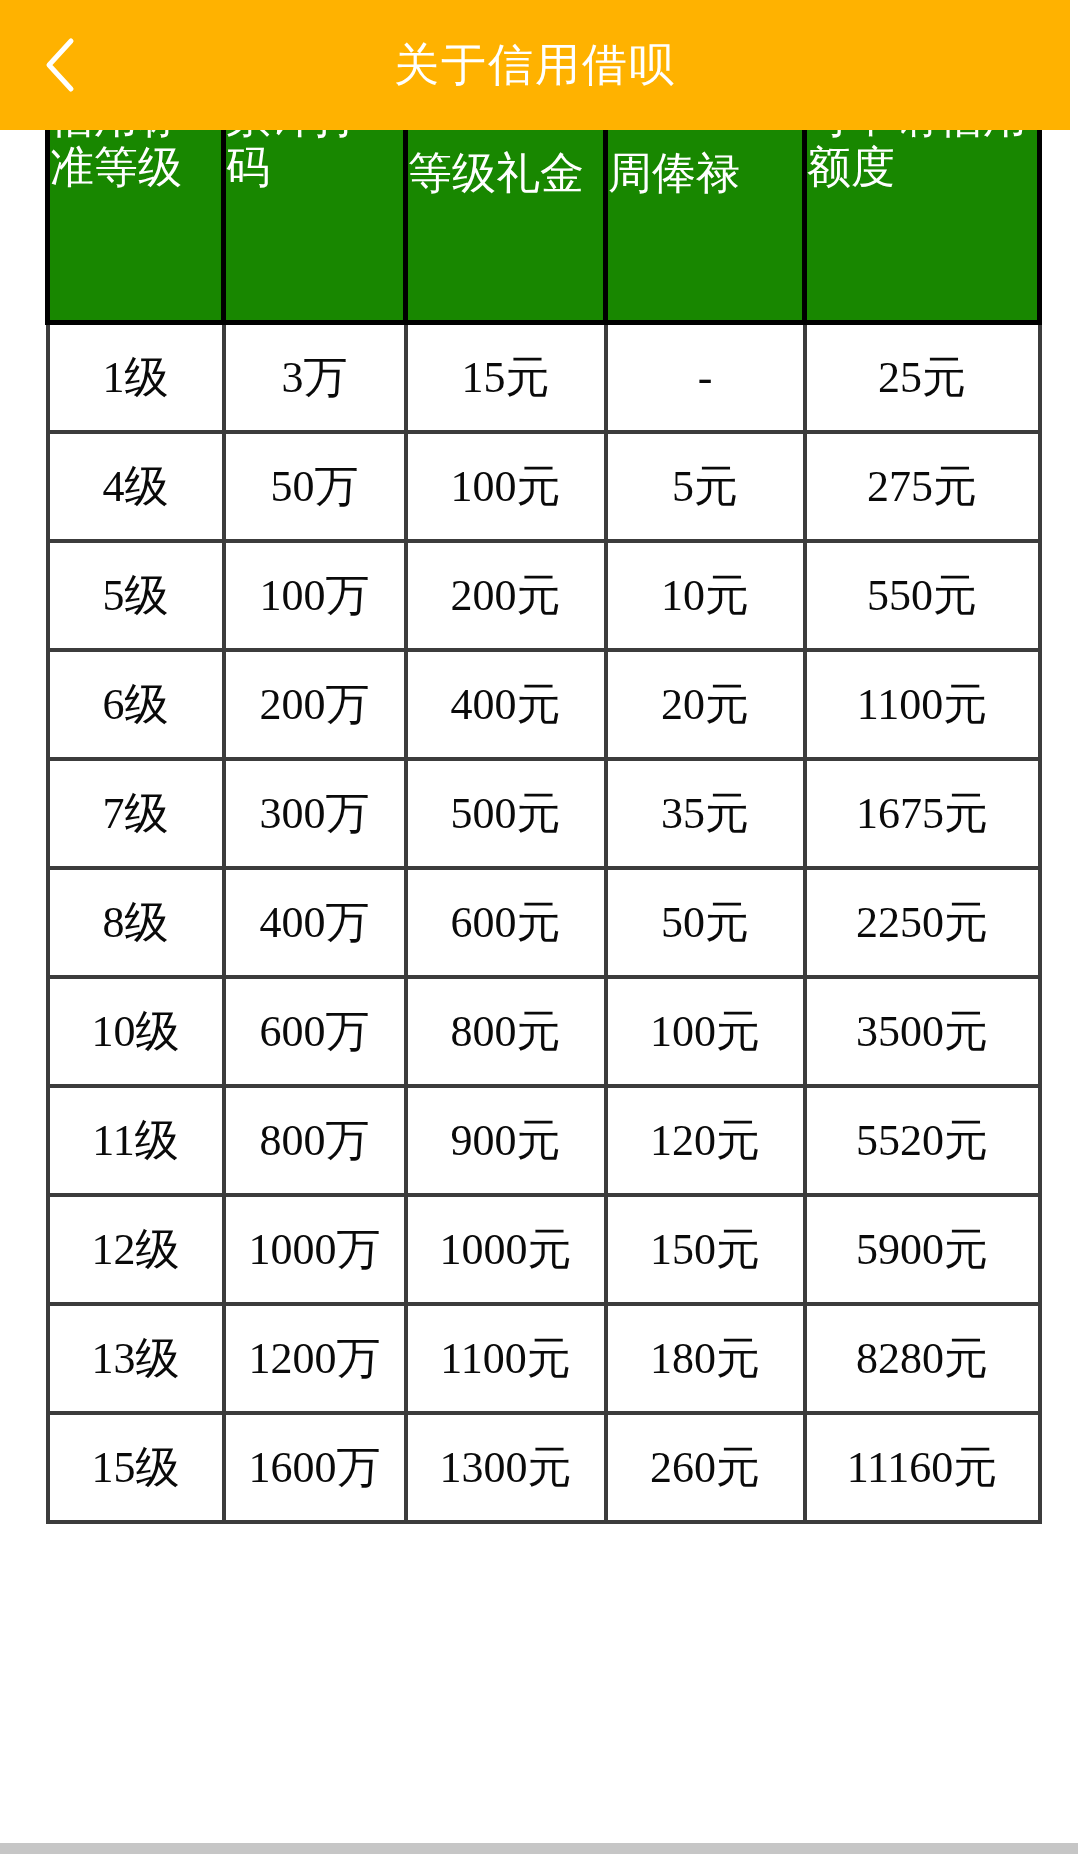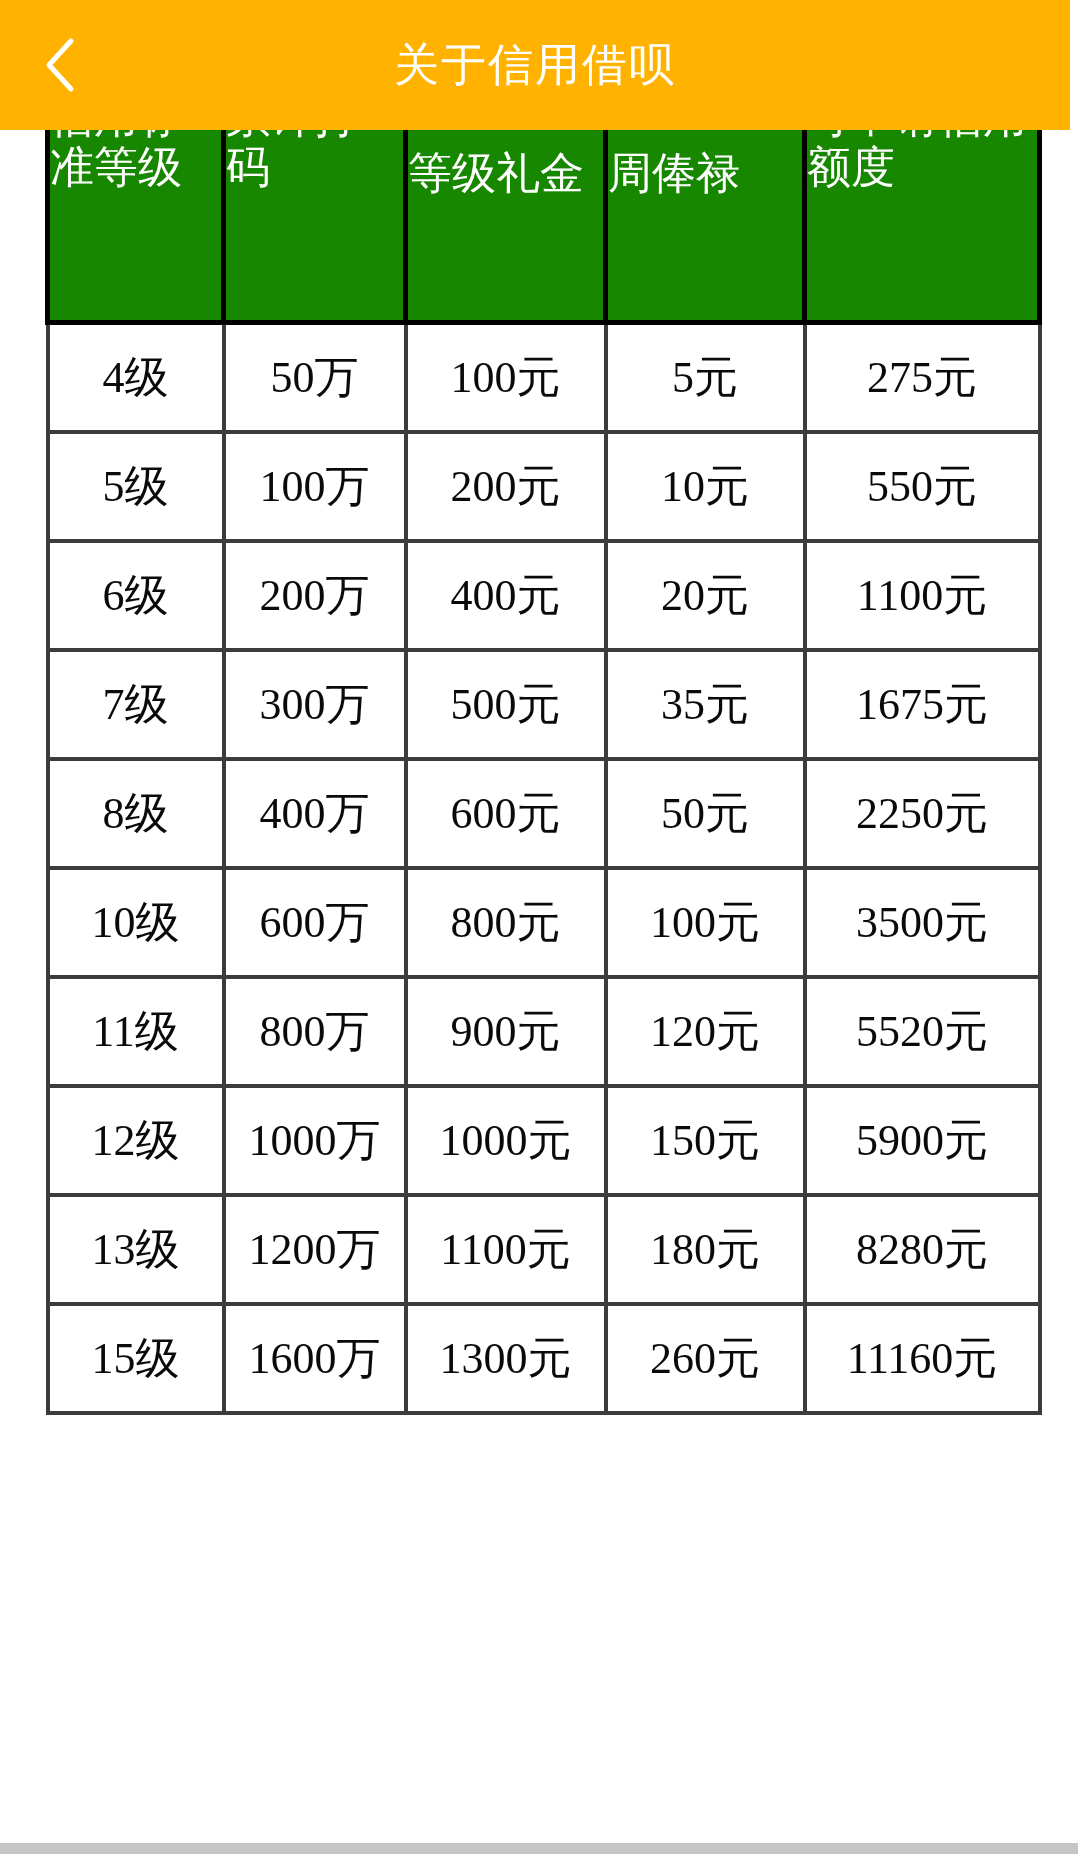--- a/index.html
+++ b/index.html
@@ -145,20 +145,27 @@
           <th>
             <div class="hwrap">
               <span class="hline first">可申请信用</span>
               <span class="hline second">额度</span>
             </div>
           </th>
         </tr>
       </thead>
       <tbody>
         <tr>
+          <td>1级</td>
+          <td>3万</td>
+          <td>15元</td>
+          <td>-</td>
+          <td>25元</td>
+        </tr>
+        <tr>
           <td>4级</td>
           <td>50万</td>
           <td>100元</td>
           <td>5元</td>
           <td>275元</td>
         </tr>
         <tr>
           <td>5级</td>
           <td>100万</td>
           <td>200元</td>

